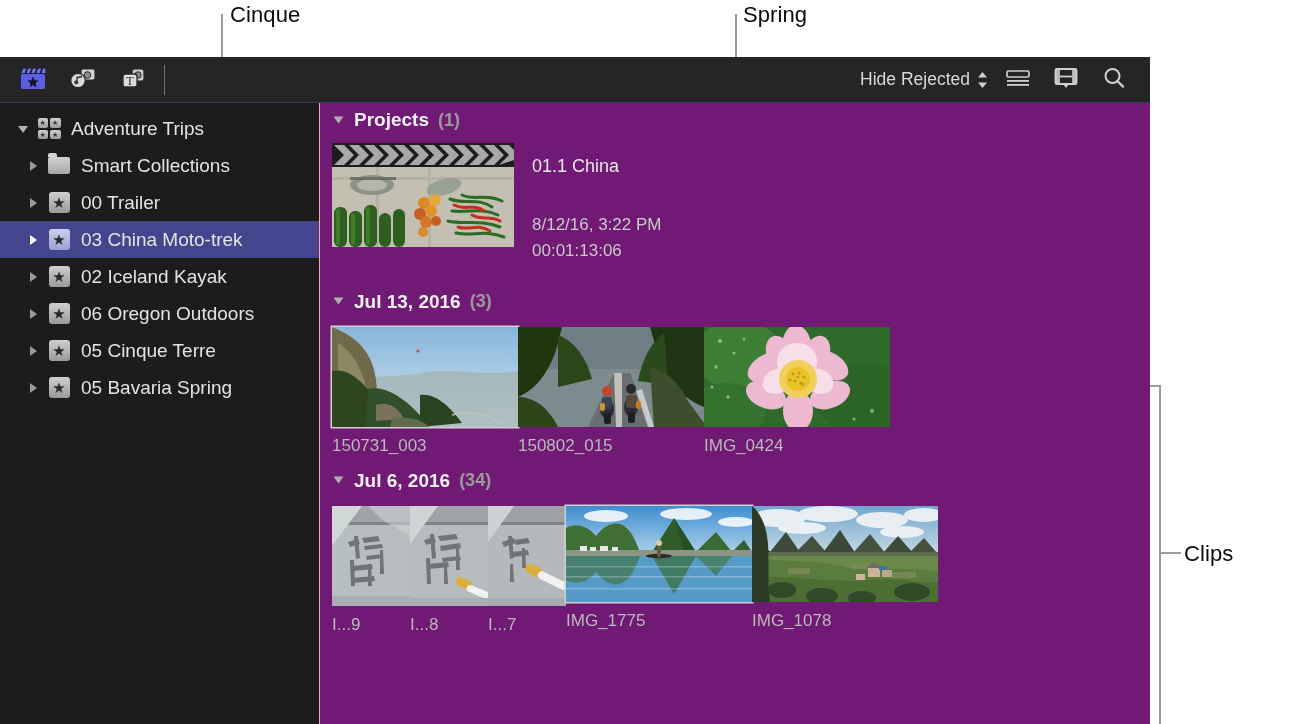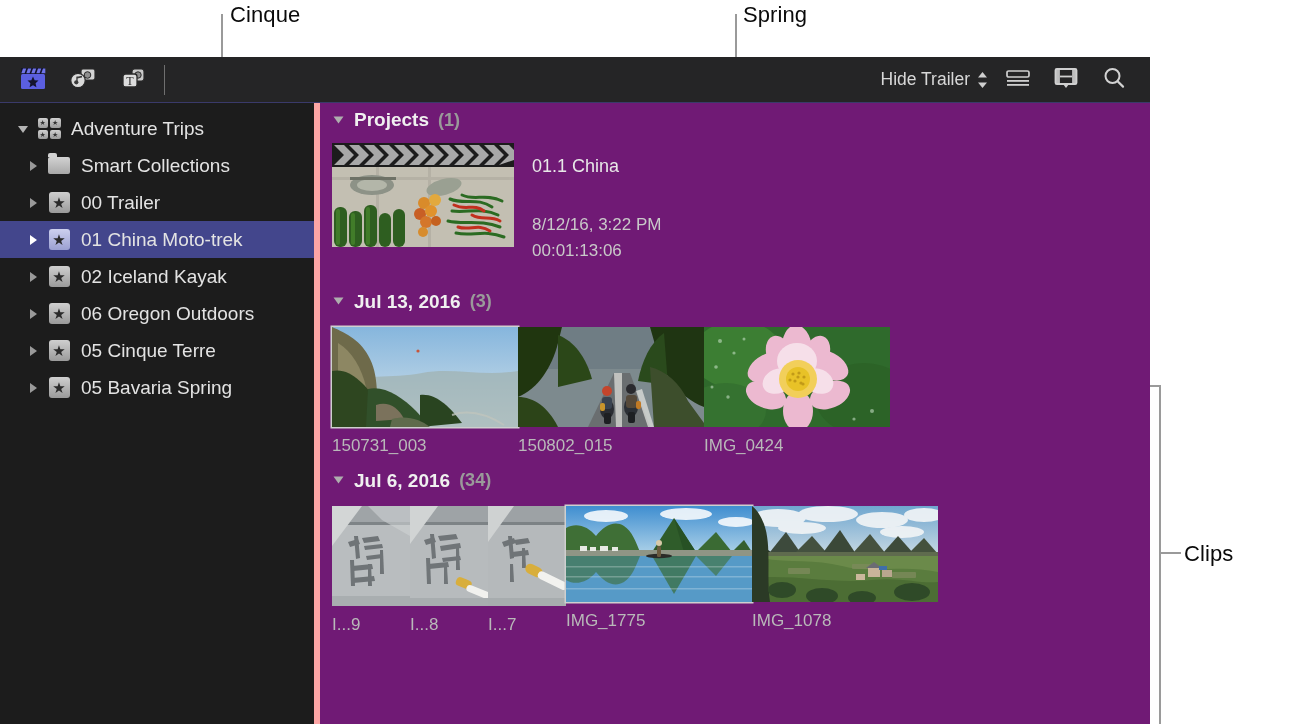--- a/index.html
+++ b/index.html
@@ -22,21 +22,21 @@
   .tb-btn{width:50px;height:36px;display:flex;align-items:center;justify-content:center;}
   .tb-sep{width:1px;height:30px;background:#6f6f6f;margin-left:6px;}
   .tb-right{margin-left:auto;display:flex;align-items:center;gap:0;padding-right:12px;}
   .popup{display:flex;align-items:center;gap:7px;color:#d8d8d8;font-size:17.5px;
     padding:2px 6px 2px 8px;}
   .popup .arrows{display:flex;flex-direction:column;gap:2px;line-height:0;}
   .icon-btn{width:48px;height:34px;display:flex;align-items:center;justify-content:center;}
 
   
   #body{display:flex;height:622px;}
-  #sidebar{width:320px;background:#1c1c1c;border-right:6px solid #fca5a5;
+  #sidebar{width:320px;background:#1c1c1c;border-right:1px solid #fca5a5;
     padding-top:7px;box-sizing:border-box;flex:0 0 320px;}
   #browser{flex:1;background:#701a75;overflow:hidden;position:relative;}
 
   
   .srow{height:37px;display:flex;align-items:center;color:#e3e3e3;font-size:19px;
     padding-left:8px;box-sizing:border-box;}
   .srow.sel{background:#43468c;}
   .disc{width:26px;display:flex;align-items:center;justify-content:center;}
   .disc svg{display:block;}
   .srow .ic{width:26px;height:22px;display:flex;align-items:center;justify-content:center;margin-right:9px;}
@@ -139,21 +139,21 @@
             <rect x="5" y="10" width="14" height="13" rx="2.5" fill="#dcdcdc" stroke="#2a2a2a" stroke-width="1.3"></rect>
             <text x="12" y="21" font-size="12" font-family="'Liberation Serif',serif" fill="#2b2b2b" text-anchor="middle">T</text>
           </svg>
         </span>
       </div>
       <div class="tb-sep"></div>
     </div>
 
     <div class="tb-right">
       <div class="popup">
-        <span>Hide Trailer</span>
+        <span>Hide Rejected</span>
         <span class="arrows">
           <svg width="11" height="18" viewBox="0 0 11 18">
             <path d="M5.5 1 L10 6.5 L1 6.5 Z" fill="#cfcfcf"></path>
             <path d="M5.5 17 L10 11.5 L1 11.5 Z" fill="#cfcfcf"></path>
           </svg>
         </span>
       </div>
       <div class="icon-btn">
         <span>
           <svg width="26" height="20" viewBox="0 0 26 20">
@@ -232,21 +232,21 @@
 
       <div class="srow indent1 sel">
         <span class="disc">
           <svg width="14" height="14" viewBox="0 0 14 14">
               <path d="M4 2 L11 7 L4 12 Z" fill="#ffffff"></path>
             </svg>
         </span>
         <span class="ic">
             <span class="star-badge">★</span>
           </span>
-        <span class="lbl">01 China Moto-trek</span>
+        <span class="lbl">03 China Moto-trek</span>
       </div>
 
       <div class="srow indent1">
         <span class="disc">
           <svg width="14" height="14" viewBox="0 0 14 14">
               <path d="M4 2 L11 7 L4 12 Z" fill="#9a9a9a"></path>
             </svg>
         </span>
         <span class="ic">
             <span class="star-badge">★</span>

